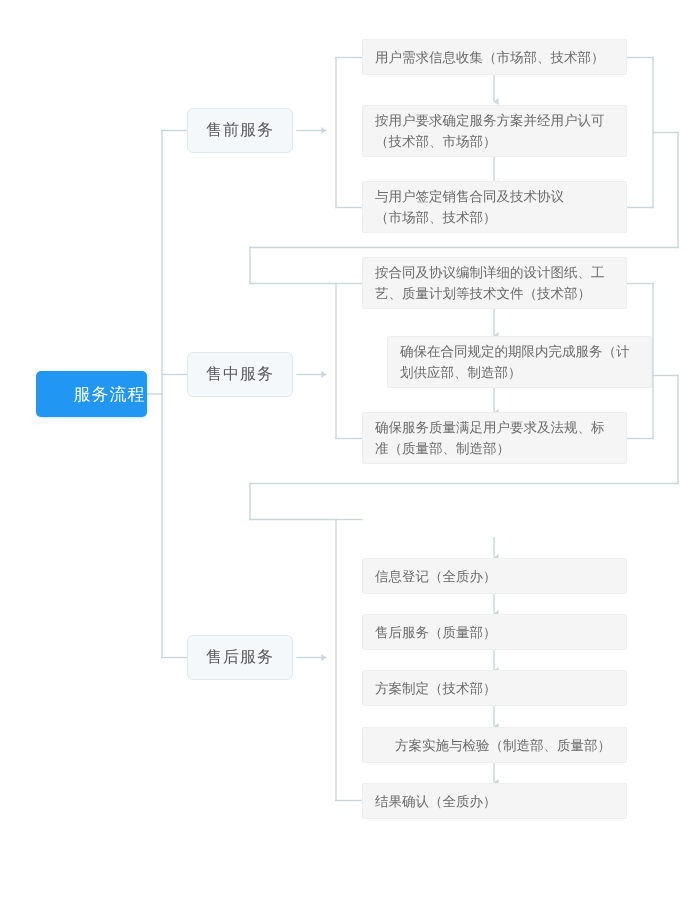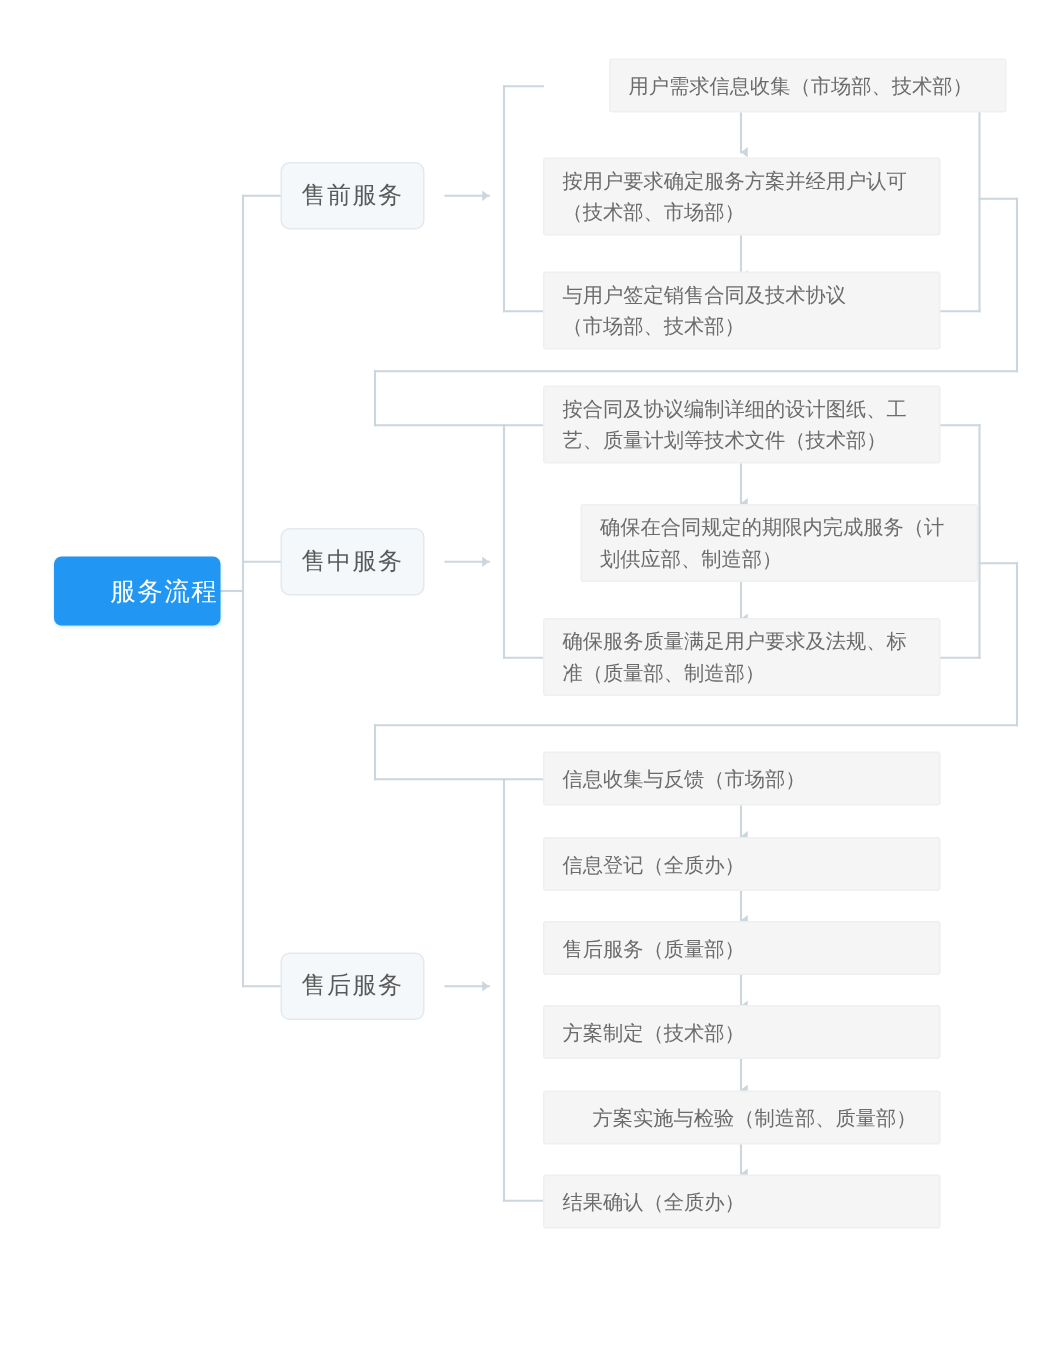--- a/index.html
+++ b/index.html
@@ -42,21 +42,21 @@
     letter-spacing: 1px;
     display: flex;
     align-items: center;
     justify-content: center;
     box-shadow: 0 1px 2px rgba(33,150,243,0.25);
     padding-left: 36px;
   }
   
   .branch-node {
     left: 187px;
-    width: 96px;
+    width: 106px;
     height: 45px;
     background: #f4f8fb;
     border: 1px solid #e2e9ef;
     border-radius: 6px;
     color: #5a5a5a;
     font-size: 16px;
     letter-spacing: 1px;
     display: flex;
     align-items: center;
     justify-content: center;
@@ -168,43 +168,40 @@
   <div class="node branch-node branch-pre">
     <span>售前服务</span>
   </div>
   <div class="node branch-node branch-mid">
     <span>售中服务</span>
   </div>
   <div class="node branch-node branch-post">
     <span>售后服务</span>
   </div>
 
-  <div class="node leaf one-line" style="top:39px;margin-left:44px;">
+  <div class="node leaf one-line" style="top:39px;">
     <span class="leaf-text">用户需求信息收集（市场部、技术部）</span>
   </div>
   <div class="node leaf two-line" style="top:181px;">
     <span class="leaf-text">与用户签定销售合同及技术协议<br>（市场部、技术部）</span>
   </div>
   <div class="node leaf two-line" style="top:105px;">
     <span class="leaf-text">按用户要求确定服务方案并经用户认可<br>（技术部、市场部）</span>
   </div>
 
   <div class="node leaf two-line" style="top:257px;">
     <span class="leaf-text">按合同及协议编制详细的设计图纸、工<br>艺、质量计划等技术文件（技术部）</span>
   </div>
   <div class="node leaf two-line" style="top:336px;margin-left:25px;">
     <span class="leaf-text">确保在合同规定的期限内完成服务（计<br>划供应部、制造部）</span>
   </div>
   <div class="node leaf two-line" style="top:412px;">
     <span class="leaf-text">确保服务质量满足用户要求及法规、标<br>准（质量部、制造部）</span>
   </div>
 
-  <div class="node leaf one-line" style="top:501px;">
-    <span class="leaf-text">信息收集与反馈（市场部）</span>
-  </div>
   <div class="node leaf one-line" style="top:558px;">
     <span class="leaf-text">信息登记（全质办）</span>
   </div>
   <div class="node leaf one-line" style="top:614px;">
     <span class="leaf-text">售后服务（质量部）</span>
   </div>
   <div class="node leaf one-line" style="top:670px;">
     <span class="leaf-text">方案制定（技术部）</span>
   </div>
   <div class="node leaf one-line" style="top:727px;padding-left:32px;">

